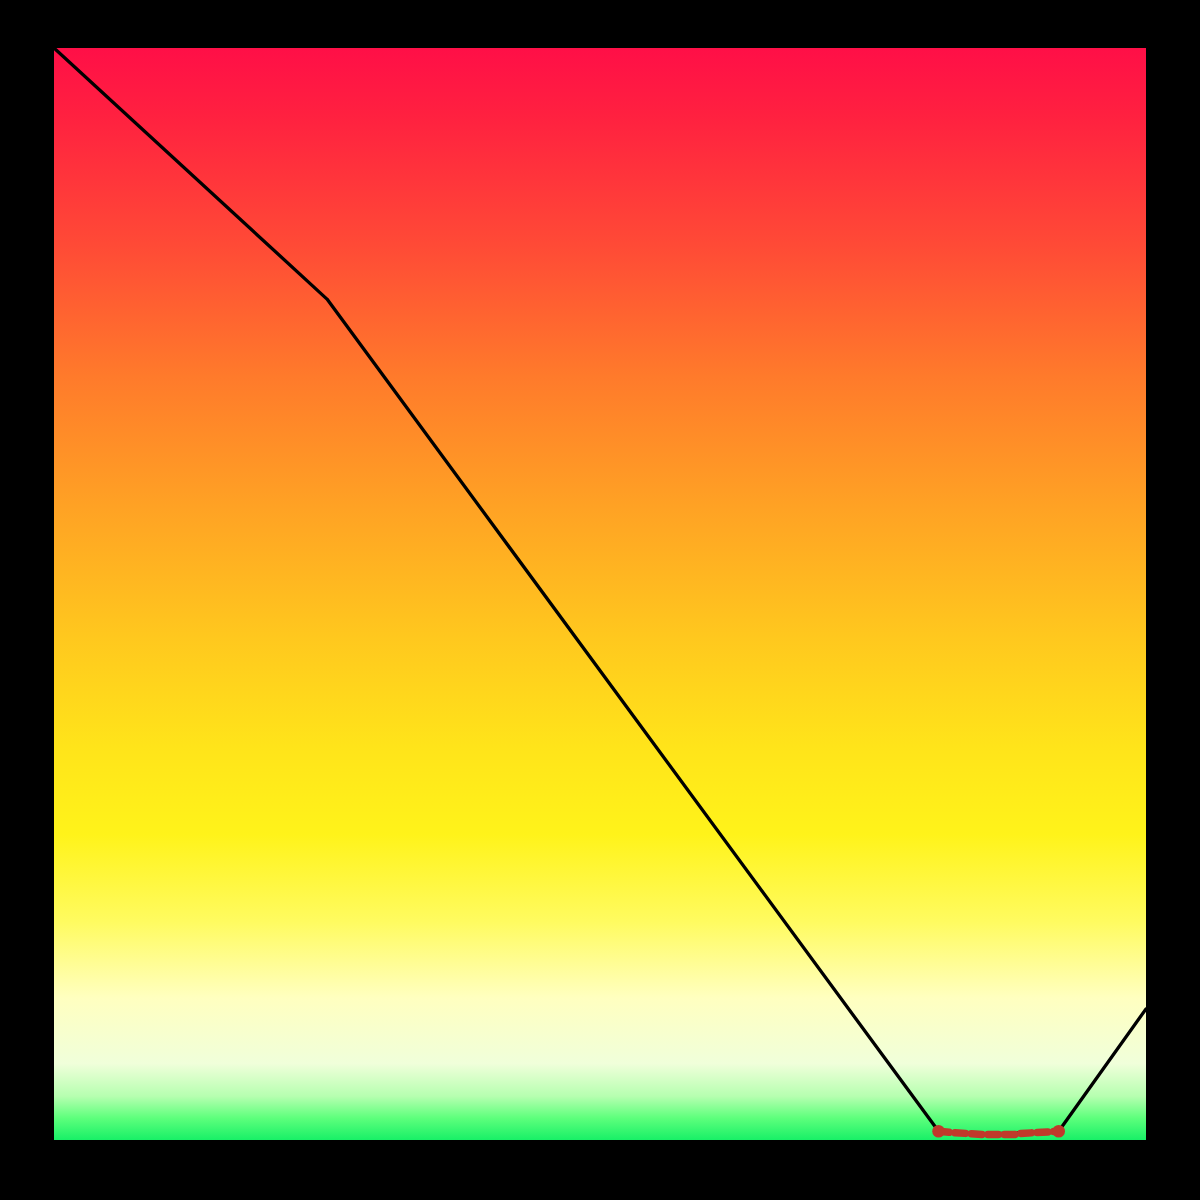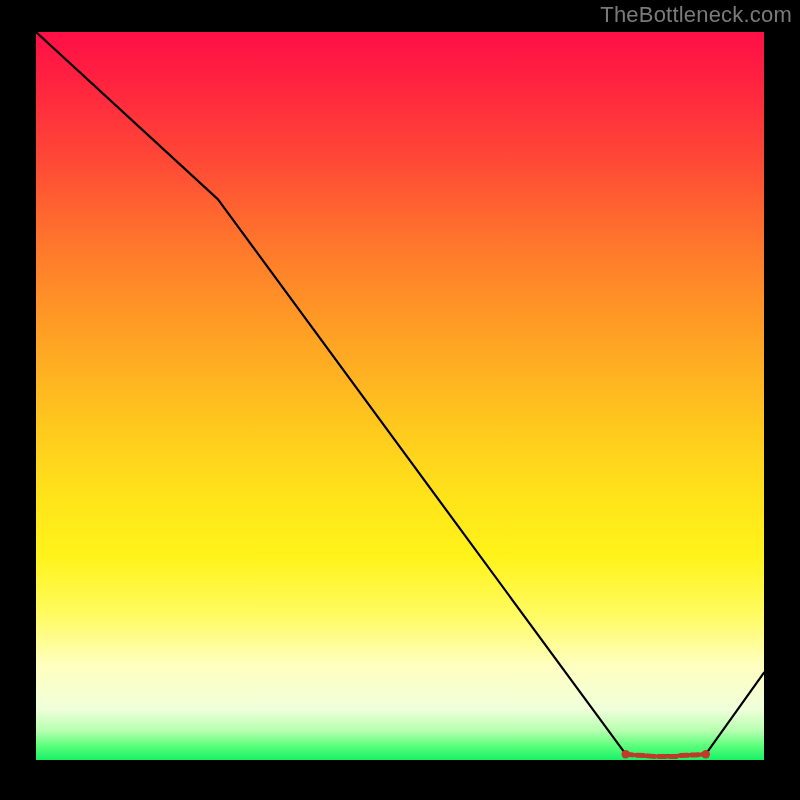--- a/index.html
+++ b/index.html
@@ -66,21 +66,20 @@
     width: 728px;
     height: 728px;
     pointer-events: none;
   }
 </style>
 </head>
 <body>
 
 <div class="canvas">
 
-  <div class="attribution">TheBottleneck.com</div>
 
   <div class="plot-outer">
     <div class="plot-area"></div>
 
     <svg class="line-svg" viewBox="0 0 728 728" preserveAspectRatio="none">
 
       <path id="curve-path" fill="none" stroke="#000" stroke-width="2.2" stroke-linecap="round" stroke-linejoin="round" d="M0.0 0.0 L182.0 167.4 L589.7 722.2 L611.5 724.4 L669.8 722.2 L728.0 640.6"></path>
 
       <g id="markers">
           <path d="M589.7 722.2 L597.0 722.9 L607.9 723.6 L618.8 724.4 L629.7 724.4 L640.6 724.4 L644.3 723.6 L658.8 722.9 L669.8 722.2" fill="none" stroke="#c0392b" stroke-width="5" stroke-dasharray="7 4" stroke-linecap="round"></path>

